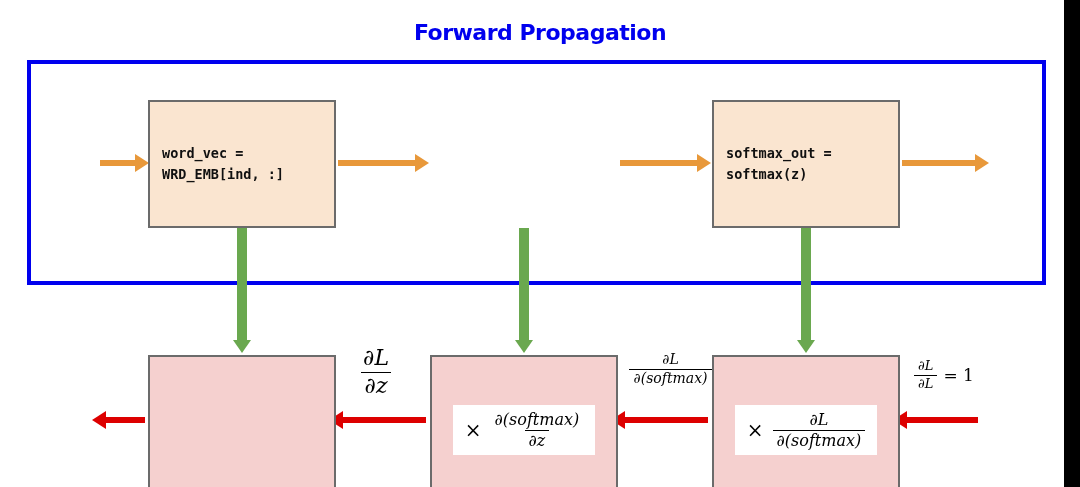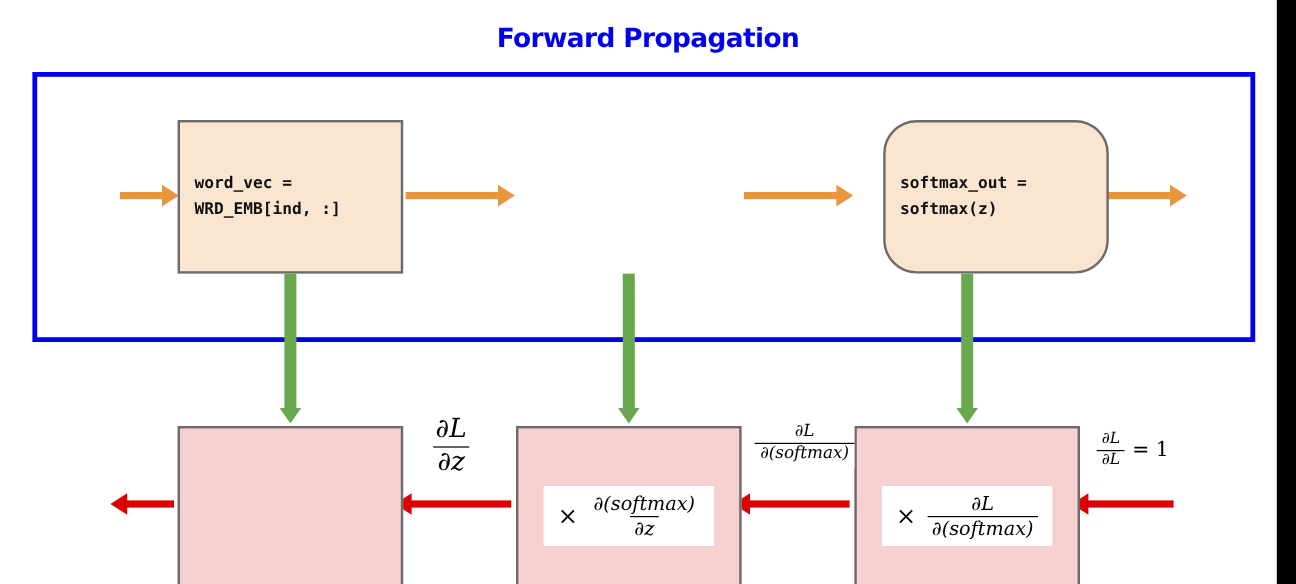--- a/index.html
+++ b/index.html
@@ -59,21 +59,21 @@
   .fwd-box .code {
     font-family: "DejaVu Sans Mono", monospace;
     font-size: 13.5px;
     font-weight: bold;
     color: #101010;
     line-height: 1.55;
     white-space: pre;
   }
   #fwd-box-1 { left: 148px; width: 188px; }
   #fwd-box-2 { left: 430px; width: 188px; }
-  #fwd-box-3 { left: 736px; width: 188px; border-radius: 28px; }
+  #fwd-box-3 { left: 712px; width: 188px; }
 
   
   .bwd-box {
     position: absolute;
     top: 355px;
     height: 150px;
     background: #f5d0cf;
     border: 2px solid #6b6b6b;
     box-sizing: border-box;
     display: flex;

